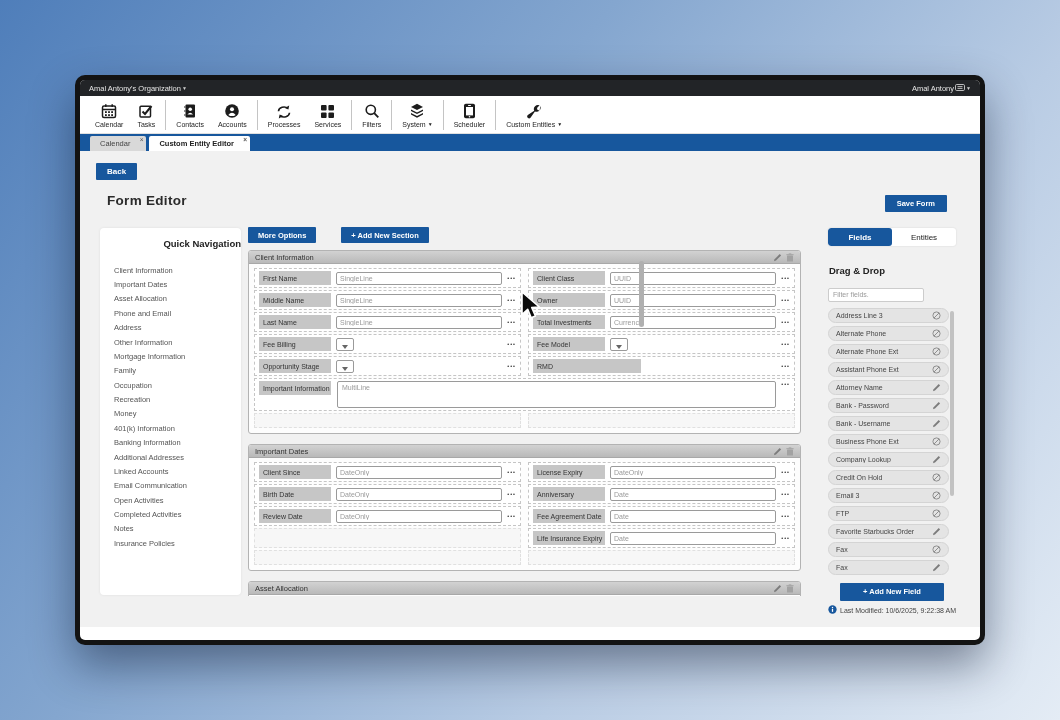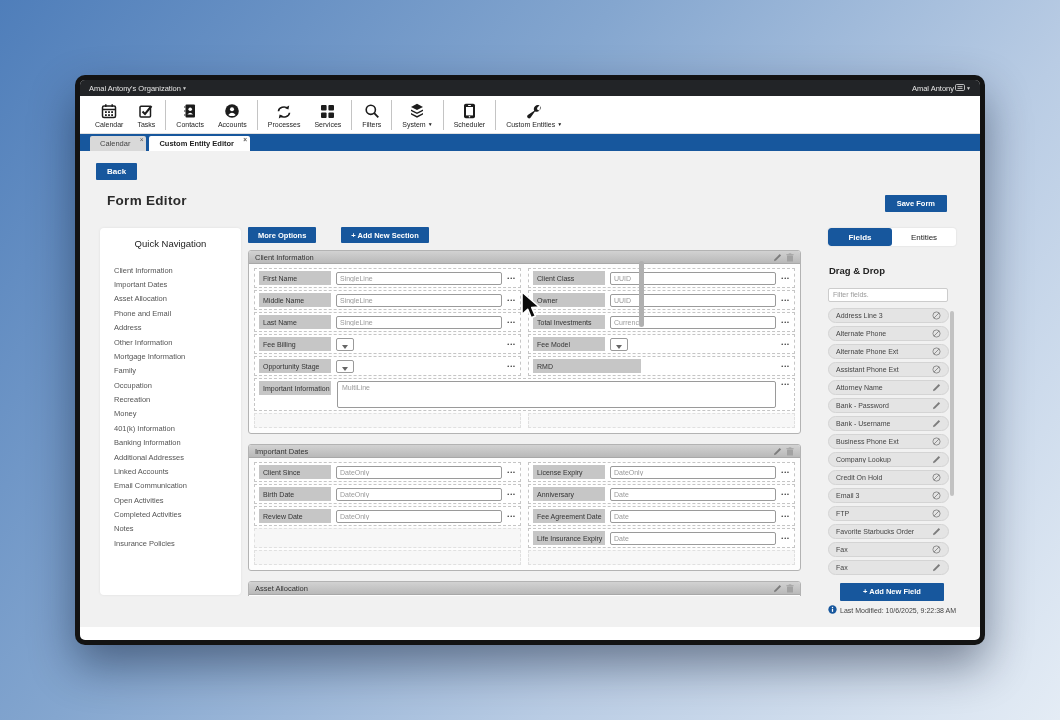--- a/index.html
+++ b/index.html
@@ -20,21 +20,21 @@
 .tab{position:relative;height:15px;display:flex;align-items:center;padding:0 16px 0 10px;font-size:7.5px;border-radius:2px 2px 0 0;margin-right:3px;cursor:pointer}
 .tab.inactive{background:#d9d9d9;color:#444}
 .tab.active{background:#fff;color:#222;font-weight:bold}
 .tclose{position:absolute;top:0;right:3px;font-size:6.5px;color:#555;line-height:1.1}
 .content{flex:1 1 auto;background:#f1f1f1;position:relative;margin-bottom:13px}
 .btn{background:#17579d;color:#fff;border:none;border-radius:1px;font-weight:bold;font-family:Liberation Sans, sans-serif;cursor:pointer;white-space:nowrap}
 .back-btn{position:absolute;left:16px;top:12px;font-size:8px;padding:4px 11px}
 .page-title{position:absolute;left:27px;top:42px;font-size:13.5px;font-weight:bold;color:#2b2b2b;letter-spacing:.3px}
 .save-btn{position:absolute;right:33px;top:44px;font-size:7.5px;padding:4px 12px}
 .qnav{position:absolute;left:20px;top:77px;width:141px;height:367px;background:#fff;border-radius:4px;box-shadow:0 0 3px rgba(0,0,0,.08)}
-.qn-title{text-align:center;font-size:9.5px;font-weight:normal;color:#222;padding:10px 0 14px}
+.qn-title{text-align:right;font-size:9.5px;font-weight:bold;color:#222;padding:10px 0 14px}
 .qn-item{font-size:7.5px;color:#555;padding:2.7px 14px;cursor:pointer;white-space:nowrap}
 .formcol{position:absolute;left:168px;top:74px;width:566px}
 .form-head{display:flex;align-items:center;height:20px;margin-bottom:5px}
 .form-title{font-size:11.5px;font-weight:bold;color:#2b2b2b;flex:1;letter-spacing:.2px}
 .mo-btn{font-size:7.5px;padding:3.5px 10px;margin-right:25px}
 .ans-btn{font-size:7.5px;padding:3.5px 10px}
 .form-scroll{position:relative;height:346px;overflow:hidden;width:566px}
 .section{background:#fdfdfd;border:1px solid #b3b3b3;border-radius:3px;margin-bottom:10px;width:553px}
 .sec-head{height:13px;background:linear-gradient(#d2d2d2,#b9b9b9);display:flex;align-items:center;padding:0 6px;border-bottom:1px solid #a8a8a8;border-radius:2px 2px 0 0}
 .sec-title{font-size:7.5px;color:#333;flex:1}
@@ -53,21 +53,21 @@
 .cell.ta .flabel{display:flex;align-items:flex-start;margin-right:6px}
 .ftextarea{flex:1;height:27px;border:1px solid #9a9a9a;border-radius:2px;resize:none;font-size:7px;padding:2px 4px;font-family:inherit;color:#333;background:#fff}
 .ftextarea::placeholder{color:#9a9a9a}
 .vscroll{position:absolute;background:#b0b0b0;border-radius:3px}
 .fpanel{position:absolute;left:748px;top:77px;width:128px}
 .fp-tabs{display:flex;background:#fff;border-radius:3px;height:18px;margin-bottom:19px;box-shadow:0 0 2px rgba(0,0,0,.12);overflow:hidden}
 .fp-tab{flex:1;display:flex;align-items:center;justify-content:center;font-size:8px;cursor:pointer}
 .fp-tab.active{background:#17579d;color:#fff;font-weight:bold;border-radius:3px}
 .fp-tab.inactive{color:#222}
 .dragdrop{font-size:9.5px;font-weight:bold;color:#222;margin:0 0 7px 1px}
-.filter-input{width:120px;height:14px;border:1px solid #ccc;border-radius:2px;font-size:7px;padding:0 4px;color:#333;background:#fff;font-family:inherit}
+.filter-input{width:96px;height:14px;border:1px solid #ccc;border-radius:2px;font-size:7px;padding:0 4px;color:#333;background:#fff;font-family:inherit}
 .filter-input::placeholder{color:#9a9a9a}
 .chips{margin-top:6px}
 .chip{width:121px;height:15px;background:#e4e4e4;border:1px solid #d4d4d4;border-radius:8px;display:flex;align-items:center;padding:0 7px;margin-bottom:3px;cursor:grab}
 .chip-label{flex:1;font-size:7px;color:#444;white-space:nowrap;overflow:hidden}
 .chip-icon{display:flex;align-items:center}
 .addfield-btn{display:block;width:104px;margin:8px auto 0;font-size:7.5px;padding:4.5px 0;text-align:center}
 .statusline{position:absolute;right:24px;bottom:12px;display:flex;align-items:center;gap:3px;font-size:7px;color:#444}
 .cursor{position:absolute;left:519px;top:291px;z-index:50;pointer-events:none}
 </style>
 </head>

